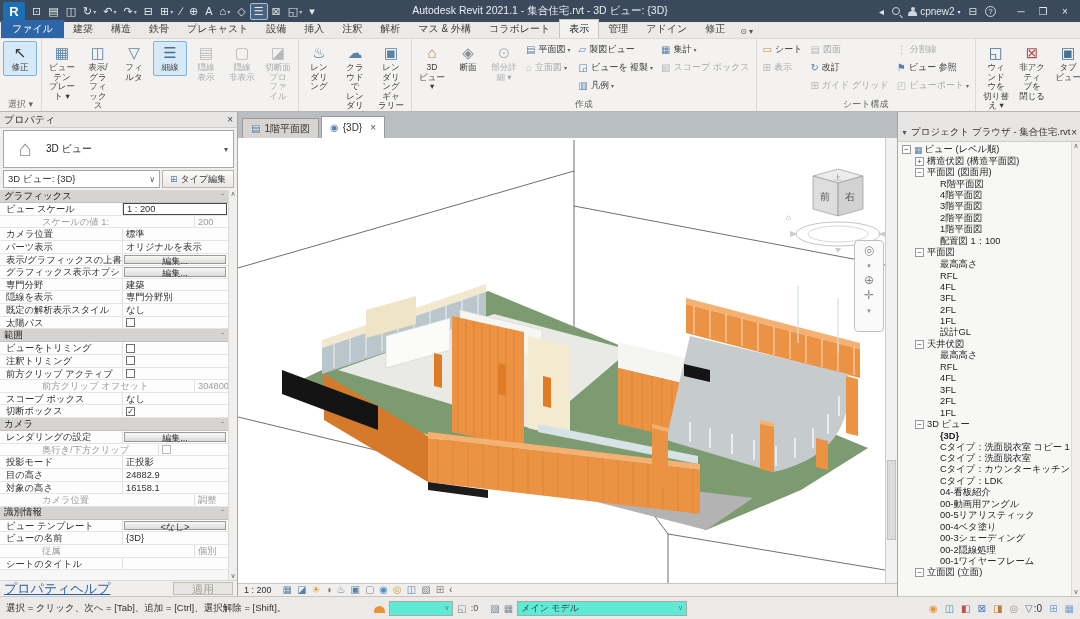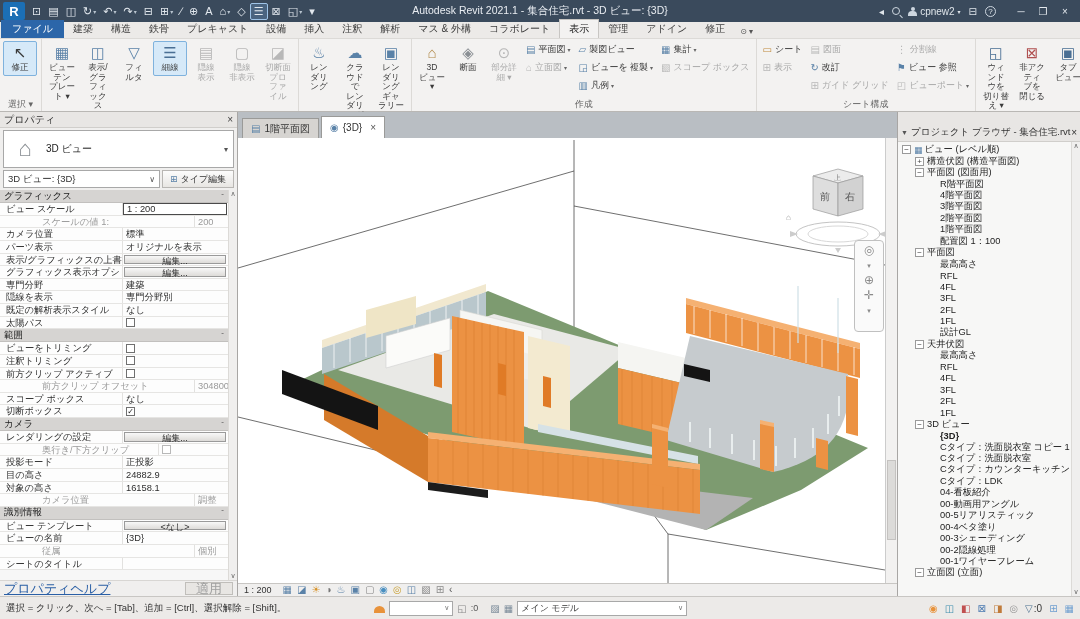--- a/index.html
+++ b/index.html
@@ -70,21 +70,21 @@
   .plabel{width:122px;padding-left:6px;font-size:9.3px;line-height:12px;color:#2e2e2e;white-space:nowrap;overflow:hidden;}
   .pval{flex:1;border-left:1px solid #e2e1df;padding-left:3px;font-size:9.3px;line-height:12px;color:#2e2e2e;white-space:nowrap;overflow:hidden;position:relative;}
   .pval.grayed,.plabel.grayed{color:#9a9a9a;margin-left:36px;}
   .pval .inputbox{position:absolute;inset:0px 1px 0px 0px;border:1px solid #4a4a4a;background:#fff;padding-left:3px;line-height:11px;}
   .pval .pbtn{position:absolute;inset:1px 2px 1px 1px;border:1px solid #9a9a9a;background:linear-gradient(#f8f8f8,#dddbd8);text-align:center;line-height:10px;font-size:9px;}
   .cbx{width:9px;height:9px;border:1px solid #707070;background:#fff;margin-top:1.5px;display:inline-block;font-size:8px;line-height:8px;text-align:center;color:#222;}
   .cbx.dis{border-color:#b8b8b8;}
   #prop-scroll{position:absolute;right:0;top:78px;bottom:16px;width:9px;background:#f0efee;border-left:1px solid #dcdad7;font-size:7px;color:#666;display:flex;flex-direction:column;justify-content:space-between;align-items:center;}
   #props-footer{position:absolute;left:0;bottom:0;right:0;height:16px;display:flex;align-items:center;padding:0 4px;background:#f0efee;border-top:1px solid #d8d6d3;}
   #prop-help{color:#2a5fa5;text-decoration:underline;font-size:13px;}
-  #apply-btn{margin-left:auto;width:48px;height:13px;border:1px solid #c0beba;background:#e8e6e3;color:#a0a0a0;font-size:13px;text-align:center;line-height:12px;}
+  #apply-btn{margin-left:auto;width:60px;height:13px;border:1px solid #c0beba;background:#e8e6e3;color:#a0a0a0;font-size:11px;text-align:center;line-height:12px;}
 
   
   #viewarea{position:relative;width:659px;height:484px;background:#b9bec3;}
   #vtabs{position:absolute;left:0;top:0;right:0;height:26px;display:flex;align-items:flex-end;padding-left:4px;gap:2px;}
   .vtab{height:20px;display:flex;align-items:center;gap:4px;padding:0 8px;font-size:10px;background:#d6d4d1;border:1px solid #9a9a98;border-bottom:none;color:#333;}
   .vtab.active{background:#fff;height:22px;}
   .vtab .ticon{font-size:10px;color:#5a82a8;}
   .vtab .tclose{font-size:10px;color:#555;margin-left:4px;}
   #canvas{position:absolute;left:0;top:26px;width:647px;height:445px;background:#fff;overflow:hidden;}
   #canvas svg{display:block;}
@@ -107,21 +107,21 @@
   .titem .tog{width:9px;height:9px;border:1px solid #9a9a9a;background:#fff;font-size:8px;line-height:7px;text-align:center;color:#444;margin-right:3px;flex:none;}
   .titem .notog{width:12px;flex:none;}
   .titem.bold{font-weight:bold;}
   .titem .nicon{font-size:9px;color:#5a82a8;margin-right:2px;}
   #tree-scroll{position:absolute;right:0;top:30px;bottom:0;width:9px;background:#f0efee;border-left:1px solid #dcdad7;font-size:7px;color:#666;display:flex;flex-direction:column;justify-content:space-between;align-items:center;}
 
   
   #statusbar{position:absolute;left:0;top:596px;width:1080px;height:23px;background:#eceae8;border-top:1px solid #c8c6c3;display:flex;align-items:center;padding:0 6px;gap:4px;}
   #status-hint{font-size:9.5px;color:#333;white-space:nowrap;}
   .helmet{width:11px;height:7px;border-radius:6px 6px 0 0;background:#e8923a;margin-left:84px;position:relative;top:1px;}
-  .scombo{height:15px;background:#ffffff;border:1px solid #a8a8a8;display:flex;align-items:center;font-size:9px;padding:0 3px;color:#333;}
+  .scombo{height:15px;background:#5eead4;border:1px solid #a8a8a8;display:flex;align-items:center;font-size:9px;padding:0 3px;color:#333;}
   .scombo .cv{margin-left:auto;font-size:7px;color:#777;padding-left:6px;}
   .sicon2{font-size:10px;}
   #status-right{margin-left:auto;display:flex;align-items:center;gap:7px;}
   .funnel{display:flex;align-items:center;font-size:10px;gap:1px;}
 
   .link{cursor:pointer;}
 </style>
 </head>
 <body>
 

